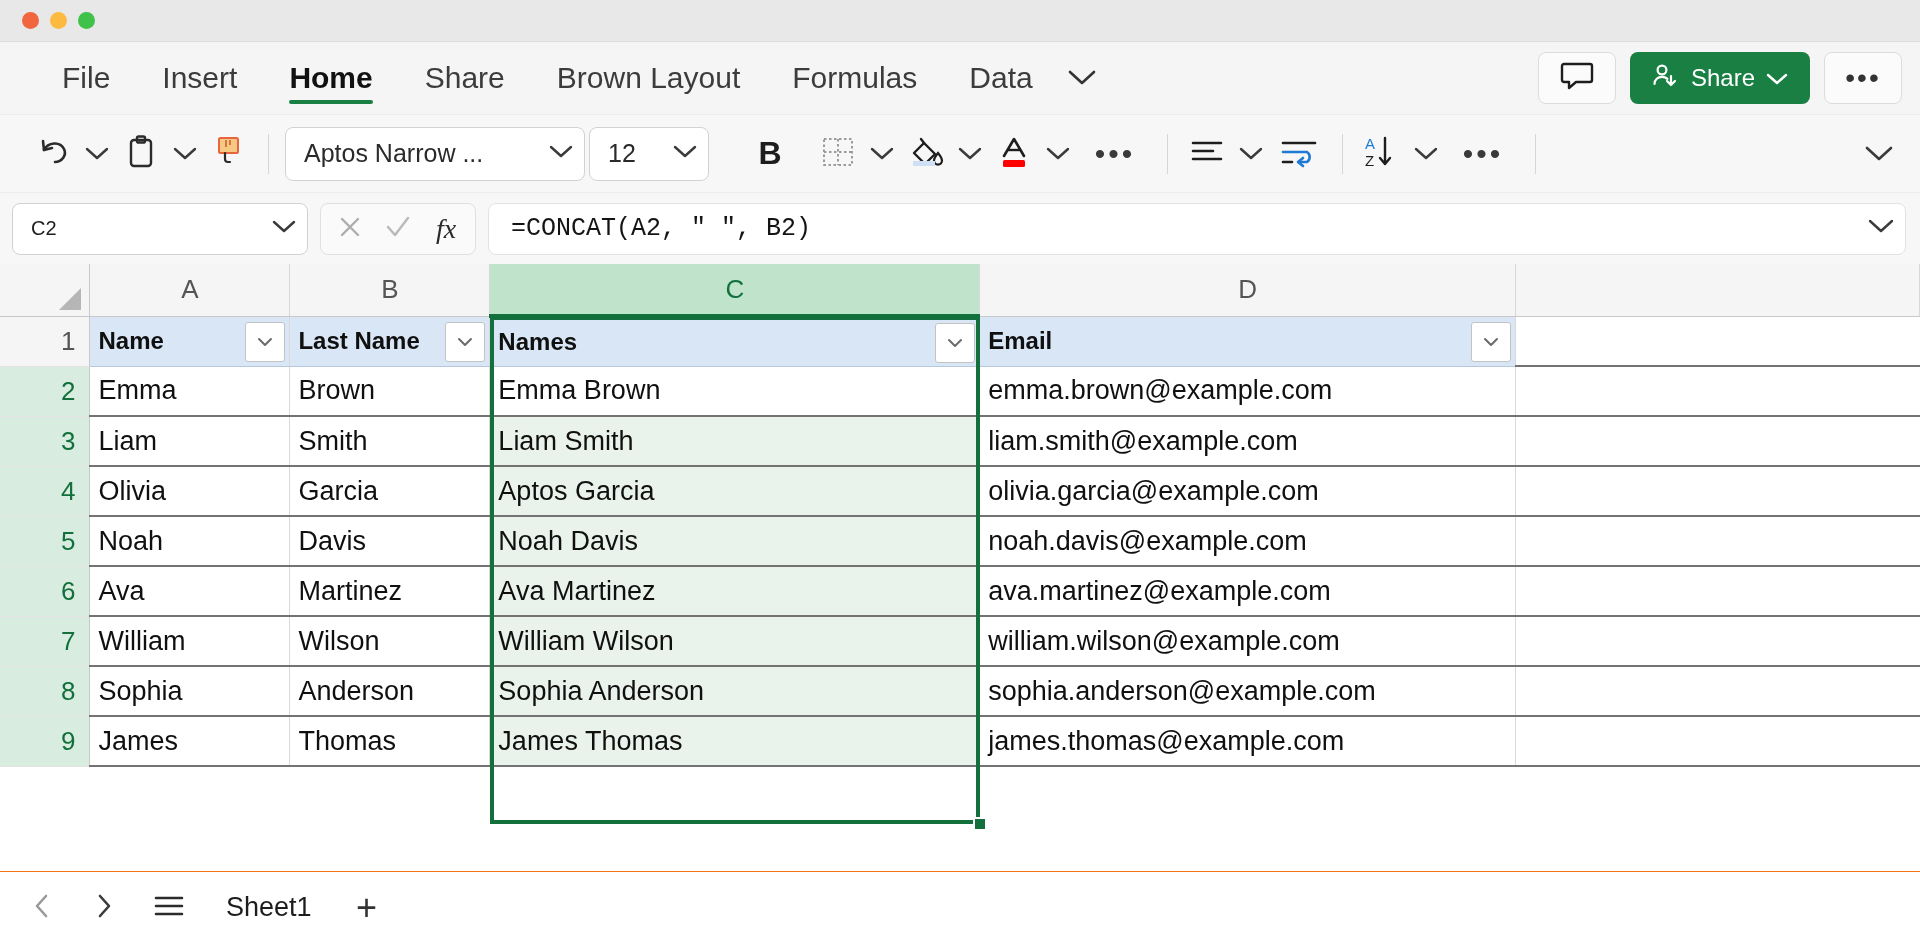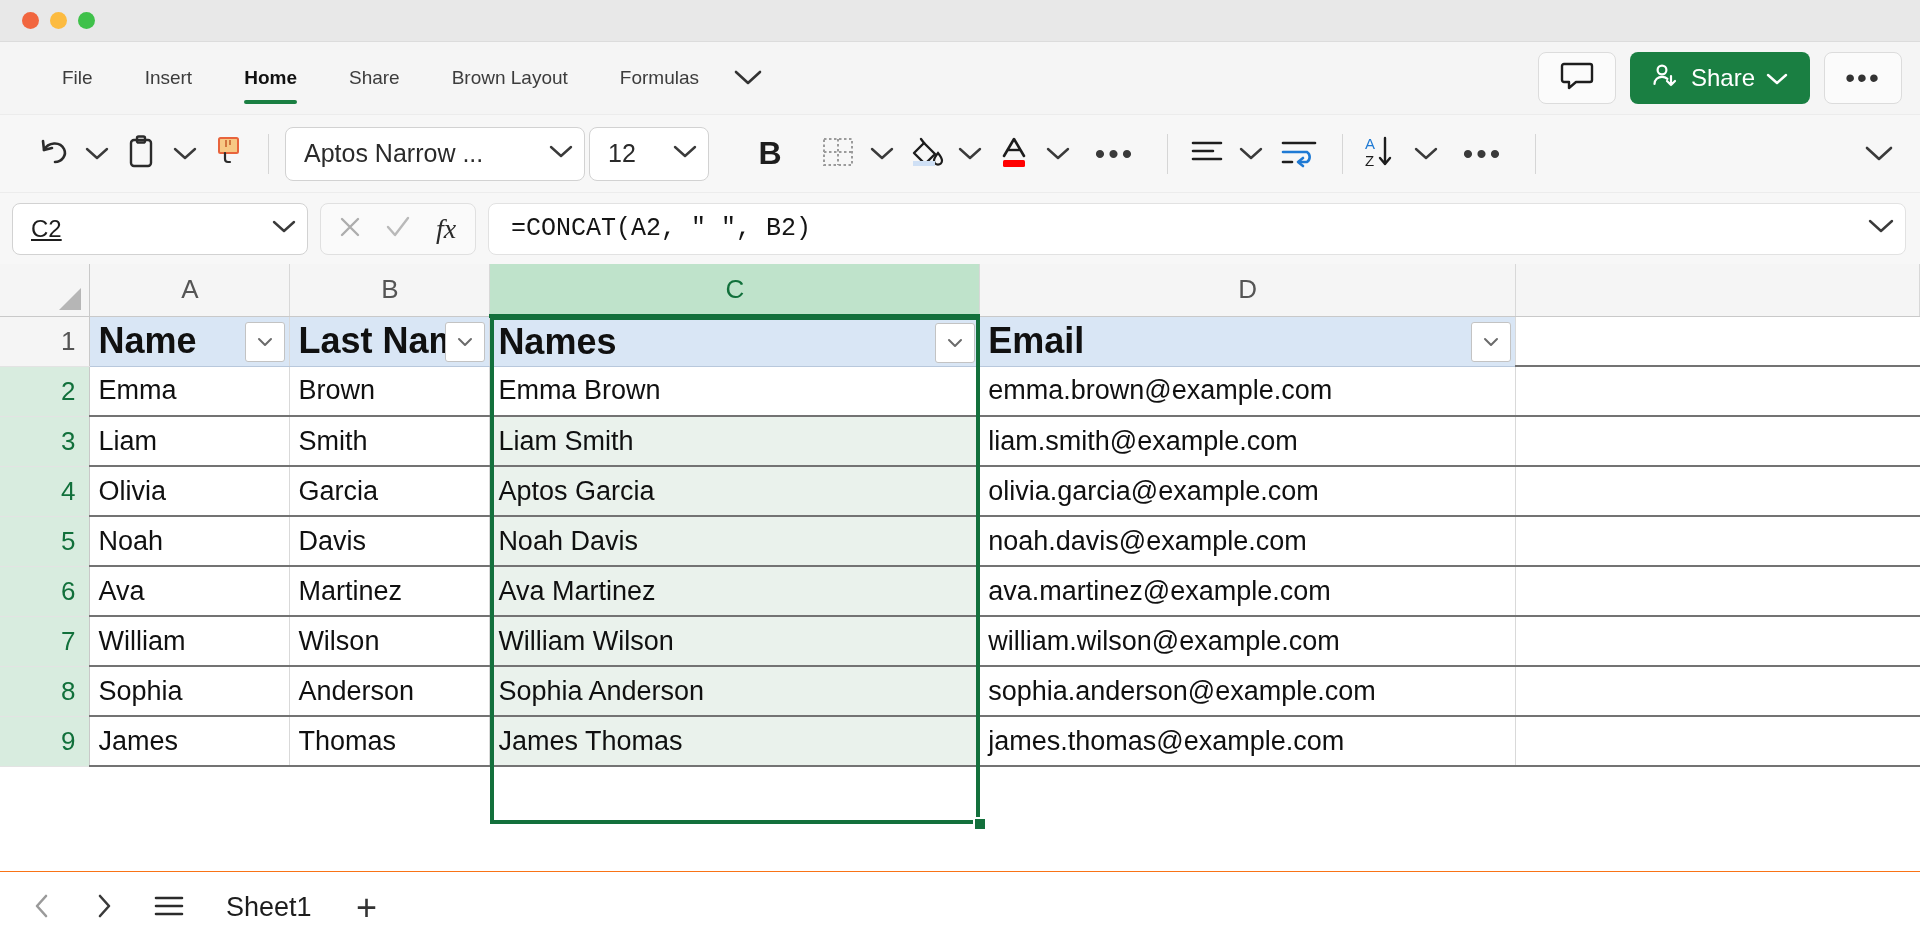--- a/index.html
+++ b/index.html
@@ -29,21 +29,21 @@
   .tabbar {
     height: 72px;
     background: #f5f5f5;
     display: flex;
     align-items: center;
     padding: 0 18px 0 36px;
     position: relative;
   }
   .tabs { display: flex; align-items: center; gap: 0; }
   .tab {
-    font-size: 19px;
+    font-size: 30px;
     color: #3c3c3c;
     padding: 0 26px;
     height: 72px;
     line-height: 72px;
     position: relative;
     white-space: nowrap;
     cursor: pointer;
   }
   .tab.active { font-weight: bold; color: #111; }
   .tab.active::after {
@@ -146,21 +146,21 @@
   .namebox {
     width: 296px; height: 52px;
     border: 1px solid #d2d2d2;
     background: #fff;
     border-radius: 8px;
     display: flex; align-items: center;
     justify-content: space-between;
     padding: 0 10px 0 18px;
     cursor: pointer;
   }
-  .namebox .val { font-size: 24px; color: #1d1d1d; text-decoration: underline; }
+  .namebox .val { font-size: 20px; color: #1d1d1d; }
   .fxgroup {
     height: 52px;
     border: 1px solid #e0e0e0;
     background: #fafafa;
     border-radius: 8px;
     display: flex; align-items: center;
     padding: 0 10px;
     gap: 10px;
   }
   .fxbtn { width: 38px; height: 46px; display: flex; align-items: center; justify-content: center; cursor: pointer; }
@@ -225,21 +225,21 @@
     border-bottom: 2px solid #737373;
     font-size: 27px; color: #101010;
     padding-left: 8px;
     vertical-align: middle;
     white-space: nowrap;
     overflow: hidden;
   }
   .cell.hdr {
     background: #d9e6f5;
     font-weight: bold;
-    font-size: 36px;
+    font-size: 24px;
     border-bottom: 1px solid #b8c8dc;
     position: relative;
   }
   .cell.selcol { background: #eaf2ec; }
   .filter-btn {
     position: absolute; right: 4px; top: 5px;
     width: 40px; height: 40px;
     background: #fff;
     border: 1px solid #c3c3c3;
     border-radius: 3px;
@@ -303,20 +303,21 @@
 </div>
 
 <div class="tabbar">
   <div class="tabs">
     <div class="tab">File</div>
     <div class="tab">Insert</div>
     <div class="tab active">Home</div>
     <div class="tab">Share</div>
     <div class="tab">Brown Layout</div>
     <div class="tab">Formulas</div>
+    <div class="tab">Data</div>
     <div class="tab-chev">
       <svg width="30" height="18" viewBox="0 0 30 18">
           <path d="M3 3 L15 14 L27 3" stroke="#333" stroke-width="2.6" fill="none" stroke-linecap="round" stroke-linejoin="round"></path>
         </svg>
     </div>
   </div>
 
   <div class="right-tools">
     <div class="icon-btn">
       <span>

